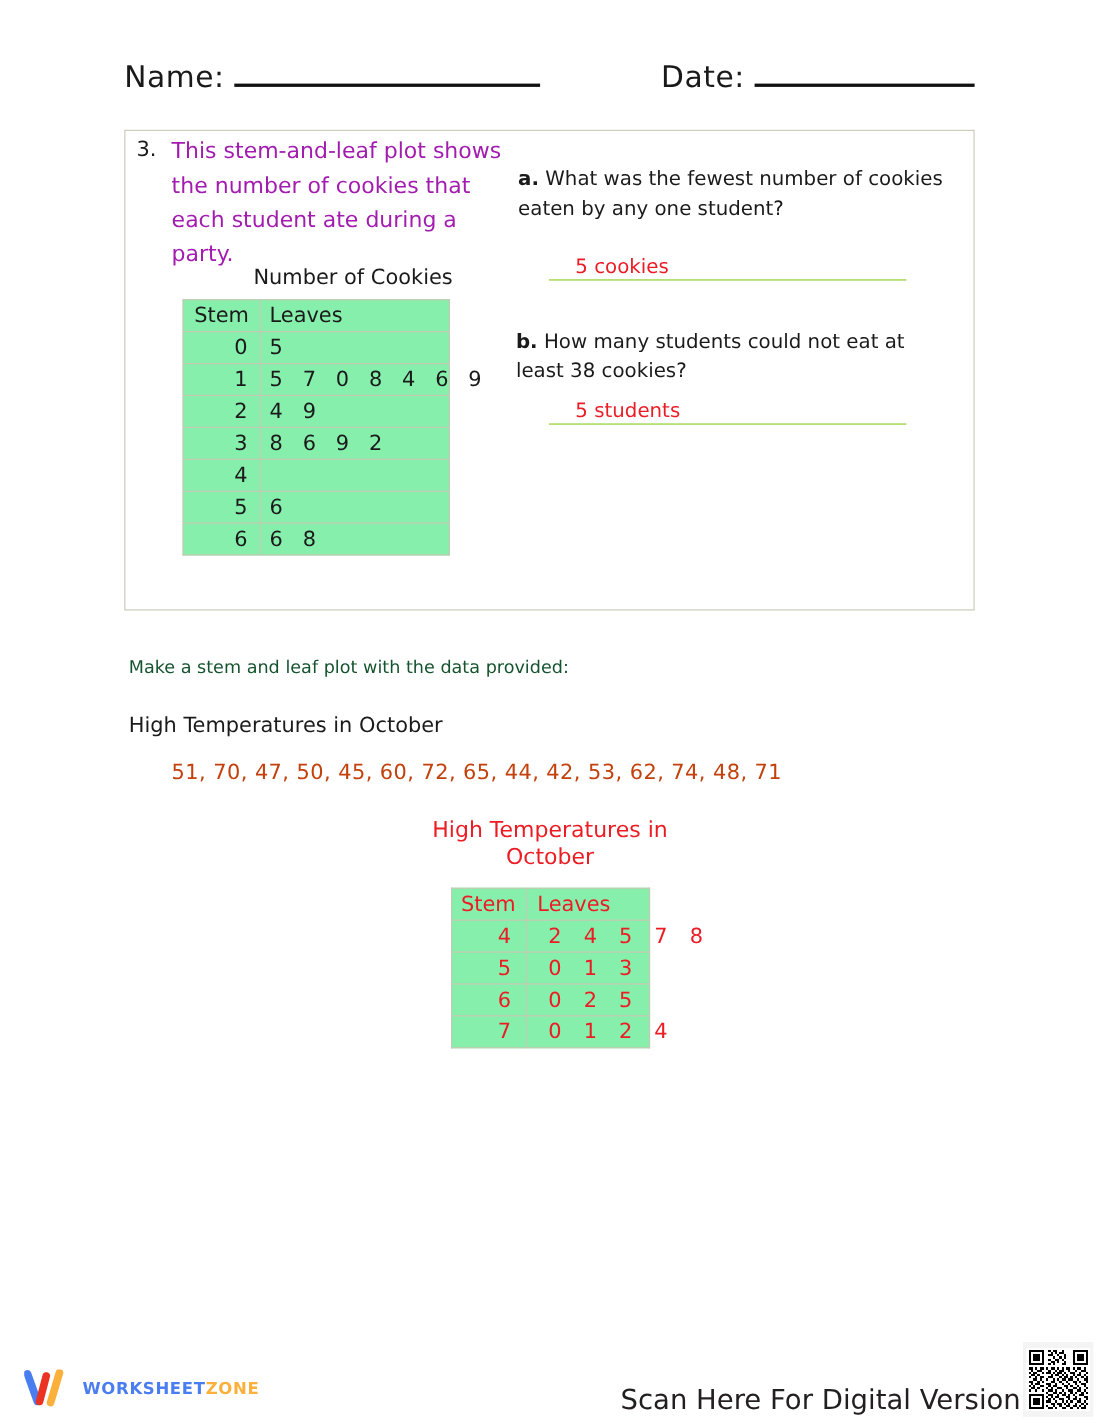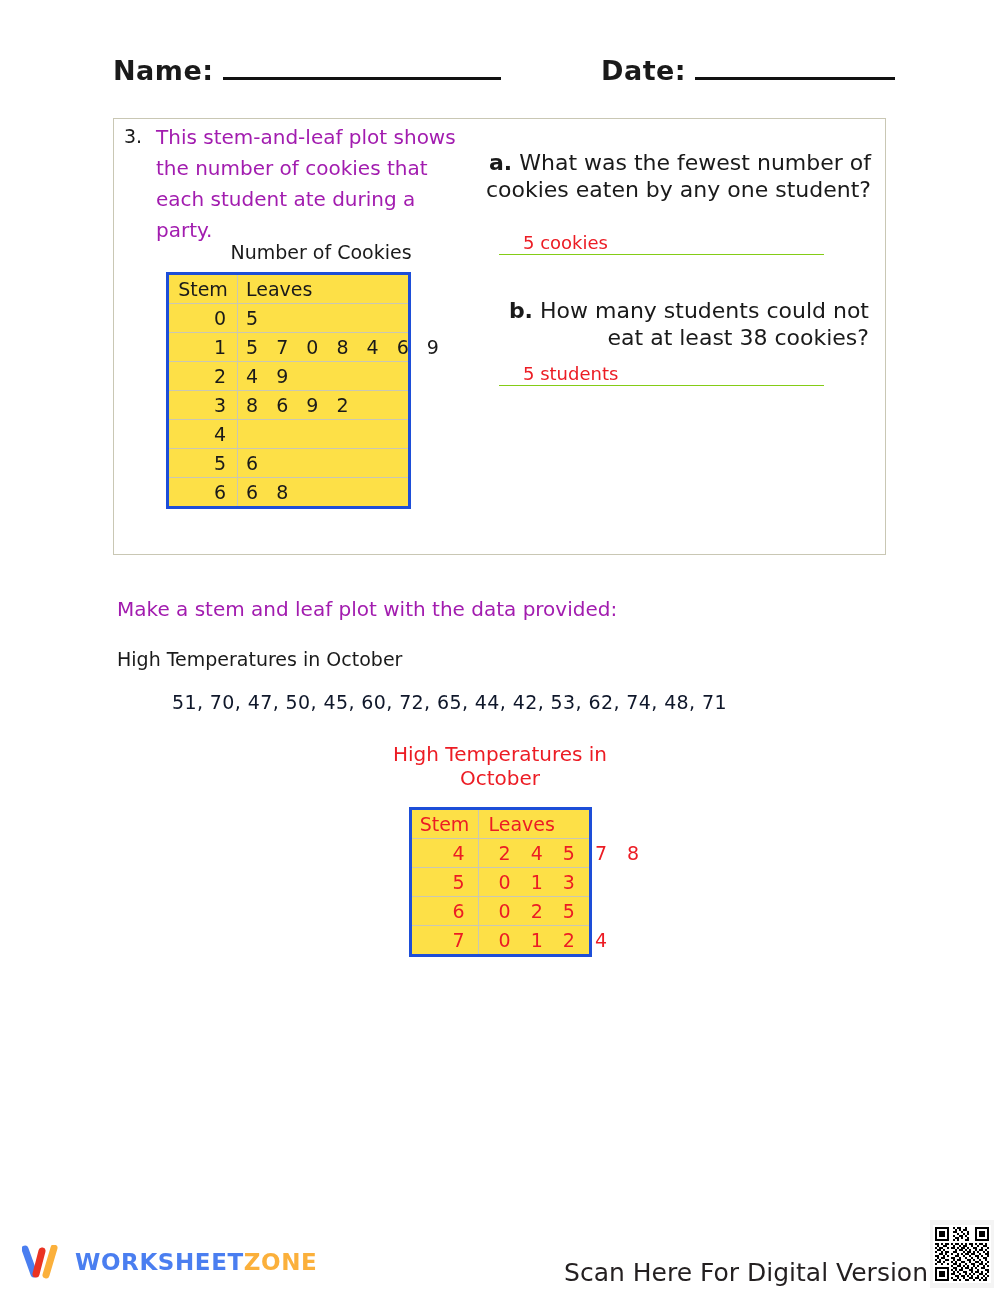--- a/index.html
+++ b/index.html
@@ -34,21 +34,20 @@
     align-items: baseline;
     white-space: nowrap;
   }
   .field-name { left: 0px; top: 0px; }
   .field-date { left: 488px; top: 0px; text-align: right; }
   .field-label {
     font-family: "DejaVu Sans", sans-serif;
     font-size: 27px;
     color: #1a1a1a;
     letter-spacing: 0.5px;
-    font-weight: bold;
   }
   .field-rule {
     display: inline-block;
     border-bottom: 3px solid #111111;
     margin-left: 9px;
     height: 20px;
   }
   .rule-name { width: 278px; }
   .rule-date { width: 200px; }
 
@@ -93,22 +92,22 @@
   .table-caption {
     text-align: center;
     font-size: 19px;
     color: #1a1a1a;
     margin-bottom: 9px;
     font-family: "DejaVu Sans", sans-serif;
   }
   table.sl {
     border-collapse: collapse;
     table-layout: fixed;
-    border: 3px solid #1d4ed8;
-    background: #fde047;
+    border: 1px solid #1d4ed8;
+    background: #86efac;
   }
   table.sl td, table.sl th {
     border: 1px solid #c9c7b4;
     padding: 0;
     font-weight: normal;
     font-family: "DejaVu Sans", sans-serif;
   }
   
   table.cookies { width: 242px; }
   table.cookies col.c-stem { width: 70px; }
@@ -128,25 +127,24 @@
     text-align: left;
     padding-left: 8px;
     letter-spacing: 6px;
     white-space: nowrap;
   }
 
   
   .subq {
     position: absolute;
     width: 400px;
-    font-size: 22px;
+    font-size: 18px;
     line-height: 27px;
     color: #1a1a1a;
     font-family: "DejaVu Sans", sans-serif;
-    text-align: right;
   }
   .subq-a { left: 357px; top: 30px; }
   .subq-b { left: 355px; top: 161px; margin-top: 17px; }
   .subq .marker { font-weight: bold; }
 
   .answer-line {
     position: absolute;
     left: 385px;
     width: 325px;
     height: 26px;
@@ -162,38 +160,38 @@
     font-size: 18px;
     white-space: nowrap;
     font-family: "DejaVu Sans", sans-serif;
   }
 
   
   .instructions {
     position: absolute;
     left: 117px;
     top: 597px;
-    font-size: 20px;
-    color: #a21caf;
+    font-size: 16px;
+    color: #14532d;
     font-family: "DejaVu Sans", sans-serif;
   }
   .data-title {
     position: absolute;
     left: 117px;
     top: 648px;
     font-size: 19px;
     color: #1a1a1a;
     font-family: "DejaVu Sans", sans-serif;
   }
   .data-values {
     position: absolute;
-    left: 172px;
+    left: 156px;
     top: 691px;
     font-size: 19px;
-    color: #0f172a;
+    color: #c2410c;
     letter-spacing: 0.4px;
     font-family: "DejaVu Sans", sans-serif;
   }
 
   
   .answer-block {
     position: absolute;
     left: 373px;
     top: 742px;
     width: 254px;
@@ -236,21 +234,21 @@
     align-items: center;
     height: 36px;
   }
   .logo-mark {
     position: relative;
     width: 44px;
     height: 34px;
     margin-right: 9px;
   }
   .logo-text {
-    font-size: 23px;
+    font-size: 15px;
     font-weight: bold;
     letter-spacing: 0.6px;
     font-family: "DejaVu Sans", sans-serif;
   }
   .logo-text .w1 { color: #4a7ef0; }
   .logo-text .w2 { color: #fbb03b; }
   .scan-text {
     position: absolute;
     right: 72px;
     top: 40px;

